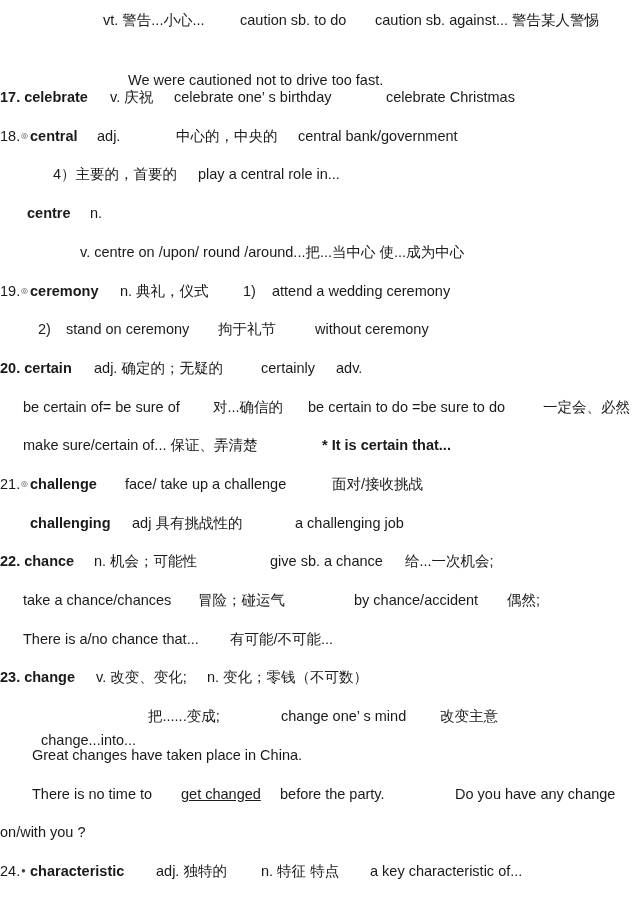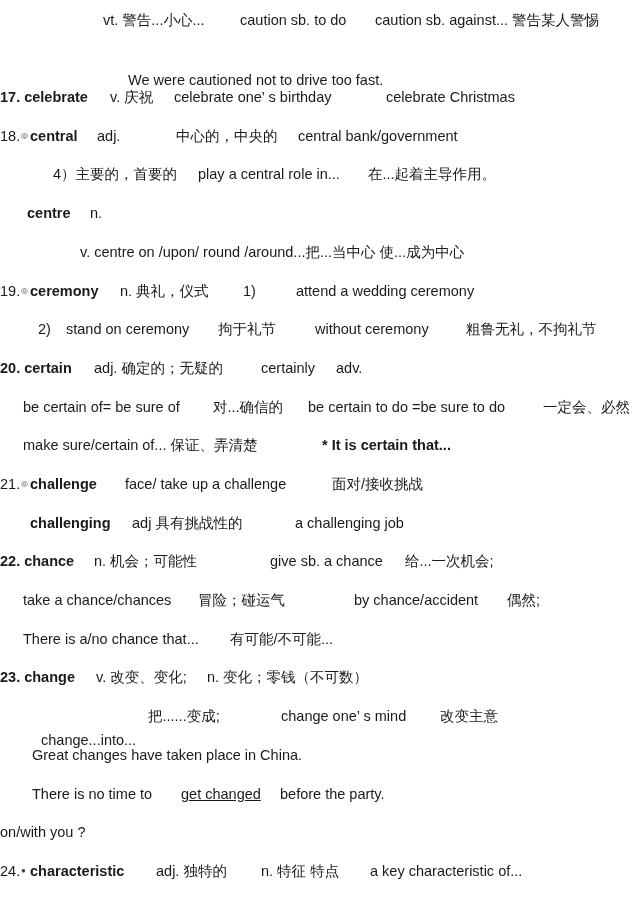--- a/index.html
+++ b/index.html
@@ -33,43 +33,41 @@
       <span style="left: 0px;">18.</span>
       <span class="mark" style="left: 21px; top: 0px;">◎</span>
       <span class="b" style="left: 30px;">central</span>
       <span style="left: 97px;">adj.</span>
       <span style="left: 176px;">中心的，中央的</span>
       <span style="left: 298px;">central bank/government</span>
     </div>
     <div class="line" style="top: 164px; left: 0px; width: 640px;">
       <span style="left: 53px;">4）主要的，首要的</span>
       <span style="left: 198px;">play a central role in...</span>
-      <span style="left: 368px;">在...起着主导作用。</span>
     </div>
     <div class="line" style="top: 203px; left: 0px; width: 640px;">
       <span class="b" style="left: 27px;">centre</span>
       <span style="left: 90px;">n.</span>
     </div>
     <div class="line" style="top: 242px; left: 0px; width: 640px;">
       <span style="left: 80px;">v. centre on /upon/ round /around...把...当中心  使...成为中心</span>
     </div>
     <div class="line" style="top: 281px; left: 0px; width: 640px;">
       <span style="left: 0px;">19.</span>
       <span class="mark" style="left: 21px; top: 0px;">◎</span>
       <span class="b" style="left: 30px;">ceremony</span>
       <span style="left: 120px;">n. 典礼，仪式</span>
       <span style="left: 243px;">1)</span>
-      <span style="left: 272px; margin-left: 24px;">attend a wedding ceremony</span>
+      <span style="left: 272px;">attend a wedding ceremony</span>
     </div>
     <div class="line" style="top: 319px; left: 0px; width: 640px;">
       <span style="left: 38px;">2)</span>
       <span style="left: 66px;">stand on ceremony</span>
       <span style="left: 218px;">拘于礼节</span>
       <span style="left: 315px;">without ceremony</span>
-      <span style="left: 466px;">粗鲁无礼，不拘礼节</span>
     </div>
     <div class="line" style="top: 358px; left: 0px; width: 640px;">
       <span class="b" style="left: 0px;">20. certain</span>
       <span style="left: 94px;">adj. 确定的；无疑的</span>
       <span style="left: 261px;">certainly</span>
       <span style="left: 336px;">adv.</span>
     </div>
     <div class="line" style="top: 397px; left: 0px; width: 640px;">
       <span style="left: 23px;">be certain of= be sure of</span>
       <span style="left: 213px;">对...确信的</span>
@@ -119,20 +117,21 @@
       <span style="left: 281px;">change one’ s mind</span>
       <span style="left: 440px;">改变主意</span>
     </div>
     <div class="line" style="top: 745px; left: 0px; width: 640px;">
       <span style="left: 32px;">Great changes have taken place in China.</span>
     </div>
     <div class="line" style="top: 784px; left: 0px; width: 640px;">
       <span style="left: 32px;">There is no time to </span>
       <span class="u" style="left: 181px;">get changed</span>
       <span style="left: 280px;">before the party.</span>
+      <span style="left: 455px;">Do you have any change</span>
     </div>
     <div class="line" style="top: 822px; left: 0px; width: 514px;">
       <span style="left: 0px;">on/with you ?</span>
     </div>
     <div class="line" style="top: 861px; left: 0px; width: 640px;">
       <span style="left: 0px;">24.</span>
       <span class="mark" style="left: 21px; top: 0px;">●</span>
       <span class="b" style="left: 30px;">characteristic</span>
       <span style="left: 156px;">adj.  独特的</span>
       <span style="left: 261px;">n. 特征  特点</span>

